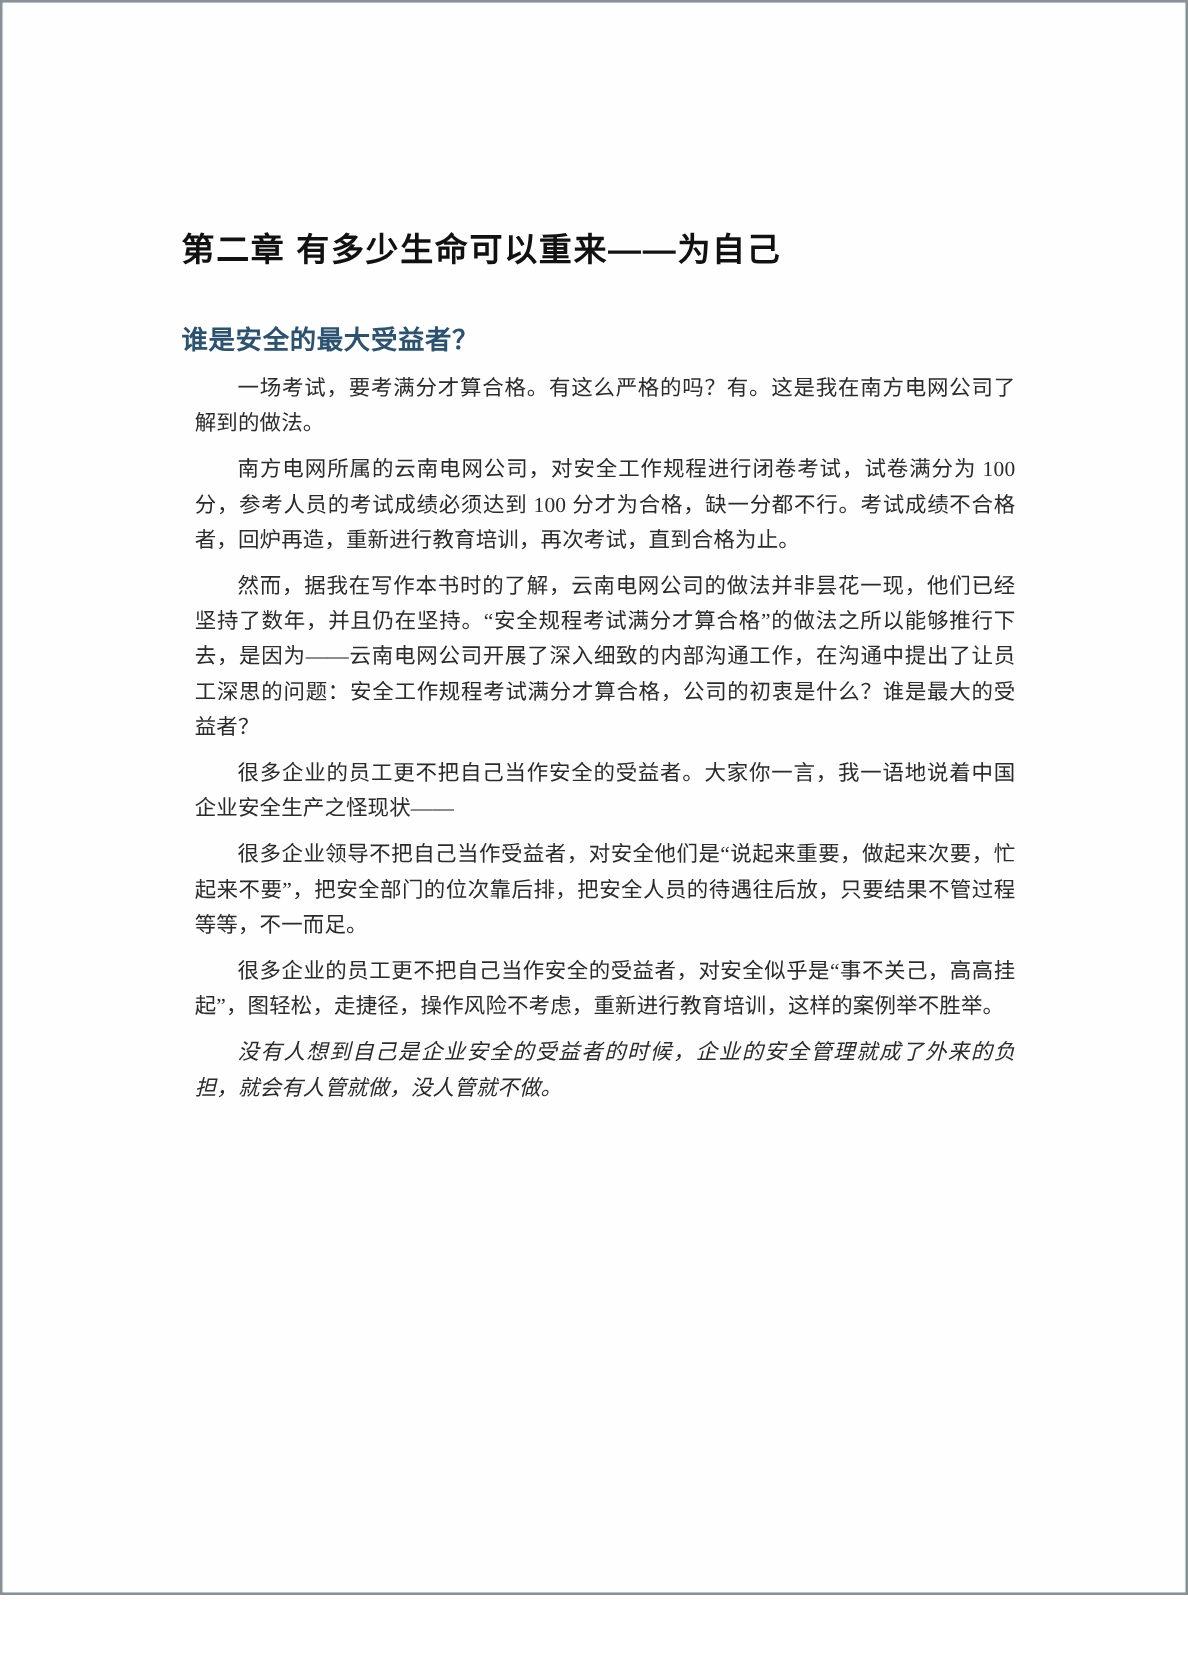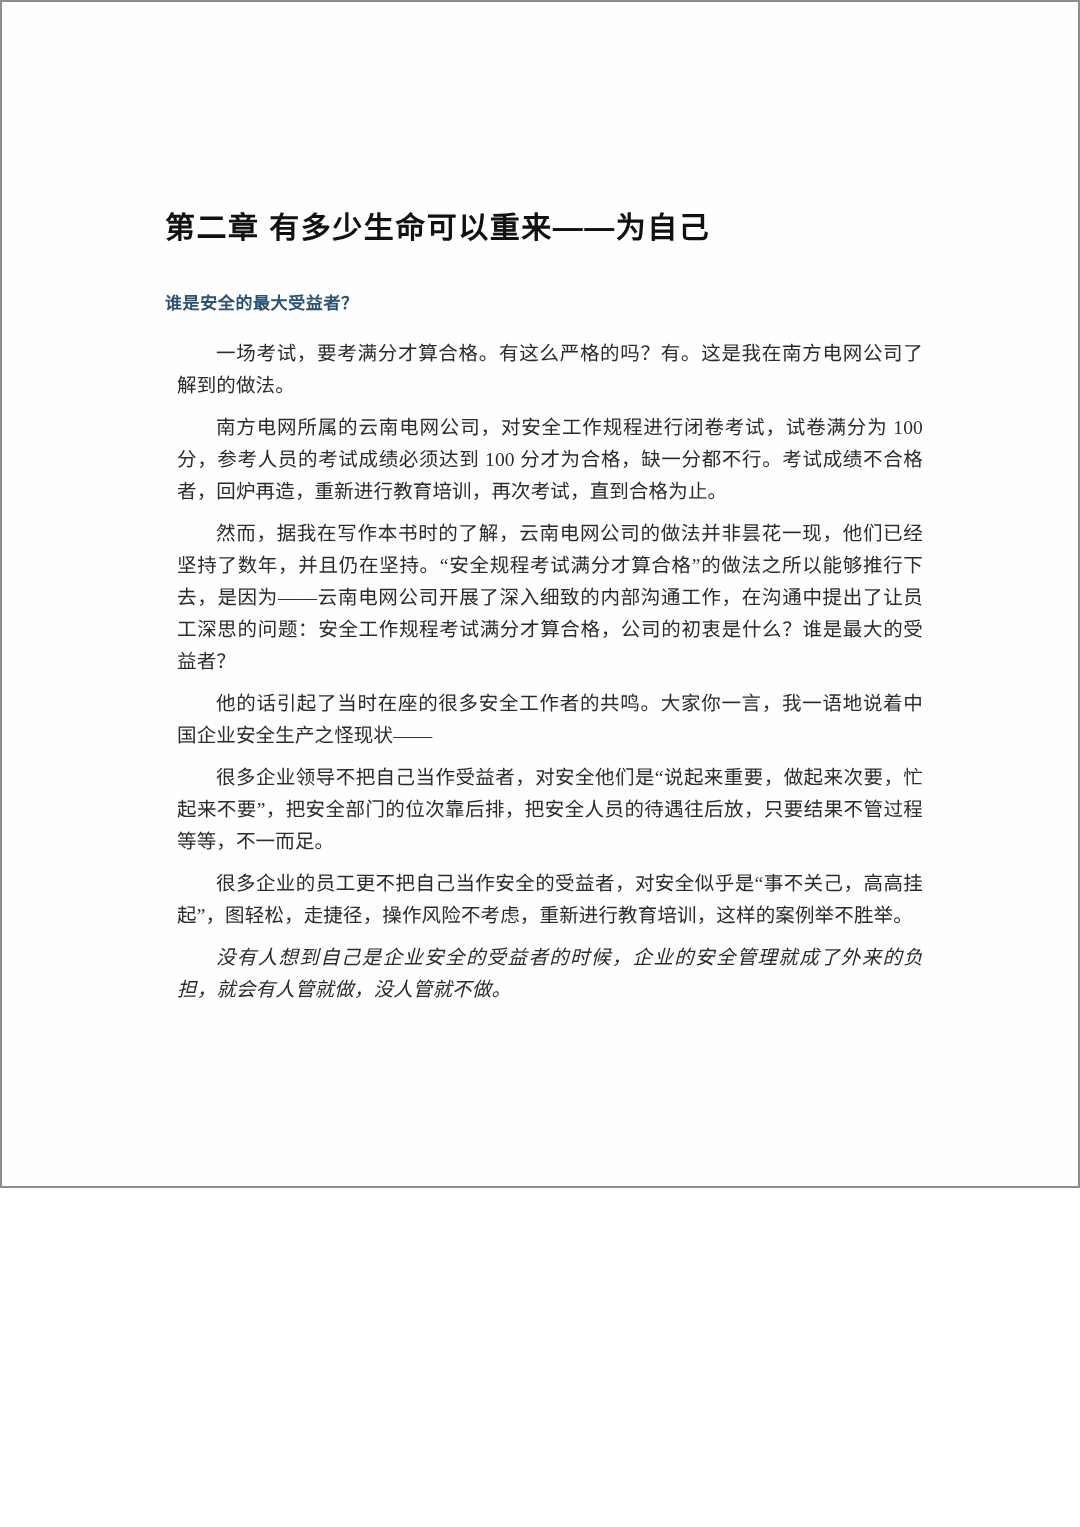--- a/index.html
+++ b/index.html
@@ -5,21 +5,21 @@
 <style>
   html, body {
     margin: 0;
     padding: 0;
     background: #ffffff;
   }
 
   .page {
     position: relative;
     width: 1080px;
-    height: 1188px;
+    height: 1450px;
     background: #0369a1;
     box-sizing: border-box;
     border-left: 2px solid #8d8f91;
     border-top: 2px solid #8d8f91;
     border-right: 2px solid #8d8f91;
     border-bottom: 2px solid #8d8f91;
     overflow: hidden;
   }
 
   .page-inner {
@@ -47,21 +47,21 @@
   }
 
   
   .section-subtitle {
     position: absolute;
     left: 163px;
     top: 274px;
     width: 760px;
     font-family: "Liberation Sans", "DejaVu Sans", sans-serif;
     font-weight: bold;
-    font-size: 17px;
+    font-size: 24px;
     line-height: 28px;
     letter-spacing: 0.6px;
     color: #2c5271;
     white-space: nowrap;
   }
 
   
   .body-copy {
     position: absolute;
     left: 163px;
@@ -121,21 +121,21 @@
   <div class="page-inner">
 
     <h1 class="chapter-title">第二章  有多少生命可以重来——为自己</h1>
 
     <h2 class="section-subtitle">谁是安全的最大受益者？</h2>
 
     <div class="body-copy">
       <p>一场考试，要考满分才算合格。有这么严格的吗？有。这是我在南方电网公司了解到的做法。</p>
       <p>南方电网所属的云南电网公司，对安全工作规程进行闭卷考试，试卷满分为 100 分，参考人员的考试成绩必须达到 100 分才为合格，缺一分都不行。考试成绩不合格者，回炉再造，重新进行教育培训，再次考试，直到合格为止。</p>
       <p>然而，据我在写作本书时的了解，云南电网公司的做法并非昙花一现，他们已经坚持了数年，并且仍在坚持。“安全规程考试满分才算合格”的做法之所以能够推行下去，是因为——云南电网公司开展了深入细致的内部沟通工作，在沟通中提出了让员工深思的问题：安全工作规程考试满分才算合格，公司的初衷是什么？谁是最大的受益者？</p>
-      <p>他的话引起了当时在座的很多安全工作者的共鸣。大家你一言，我一语地说着中国企业安全生产之怪现状——</p>
+      <p>很多企业的员工更不把自己当作安全的受益者。大家你一言，我一语地说着中国企业安全生产之怪现状——</p>
       <p>很多企业领导不把自己当作受益者，对安全他们是“说起来重要，做起来次要，忙起来不要”，把安全部门的位次靠后排，把安全人员的待遇往后放，只要结果不管过程等等，不一而足。</p>
       <p>很多企业的员工更不把自己当作安全的受益者，对安全似乎是“事不关己，高高挂起”，图轻松，走捷径，操作风险不考虑，重新进行教育培训，这样的案例举不胜举。</p>
       <p>没有人想到自己是企业安全的受益者的时候，企业的安全管理就成了外来的负担，就会有人管就做，没人管就不做。</p>
     </div>
 
     <div class="watermark">
       <span class="watermark-icon-wrap">
         <svg class="watermark-icon" viewBox="0 0 42 34" xmlns="http://www.w3.org/2000/svg" aria-hidden="true">
 
           <path d="M13.2 2.2C6.9 2.2 1.8 6.3 1.8 11.4c0 2.9 1.7 5.5 4.3 7.2l-1.2 3.6 3.9-2.0c1.4 0.4 2.9 0.6 4.4 0.6 0.5 0 1.0 0 1.5-0.1" fill="none" stroke="#e0e1e3" stroke-width="1.6" stroke-linecap="round" stroke-linejoin="round"></path>

